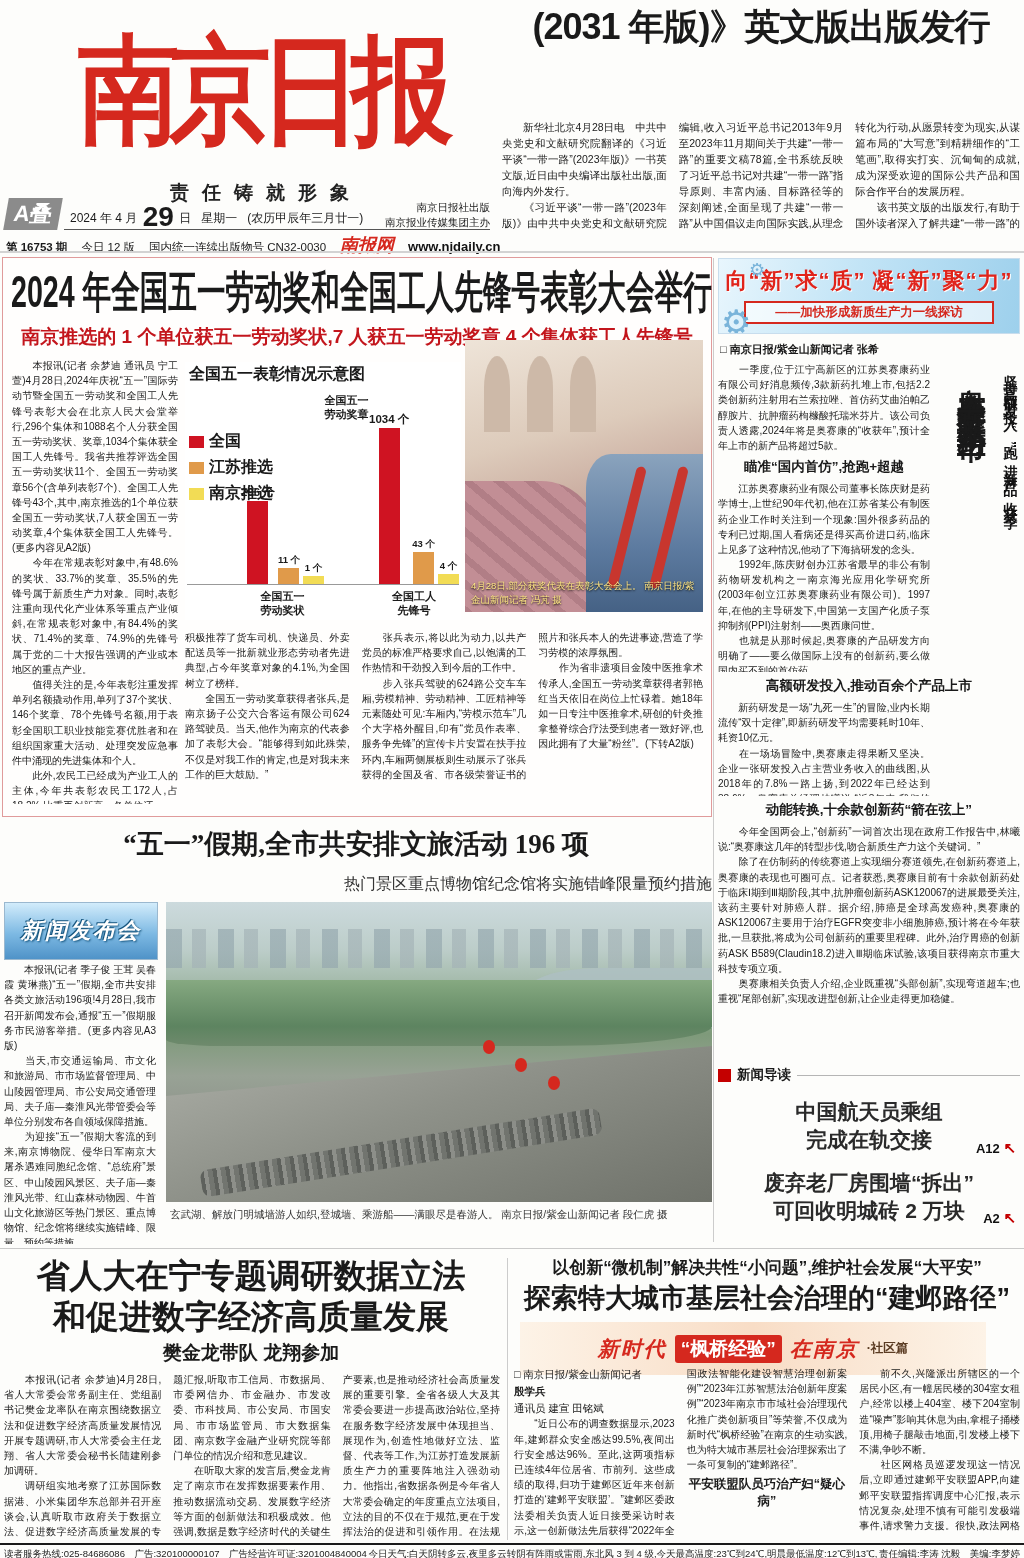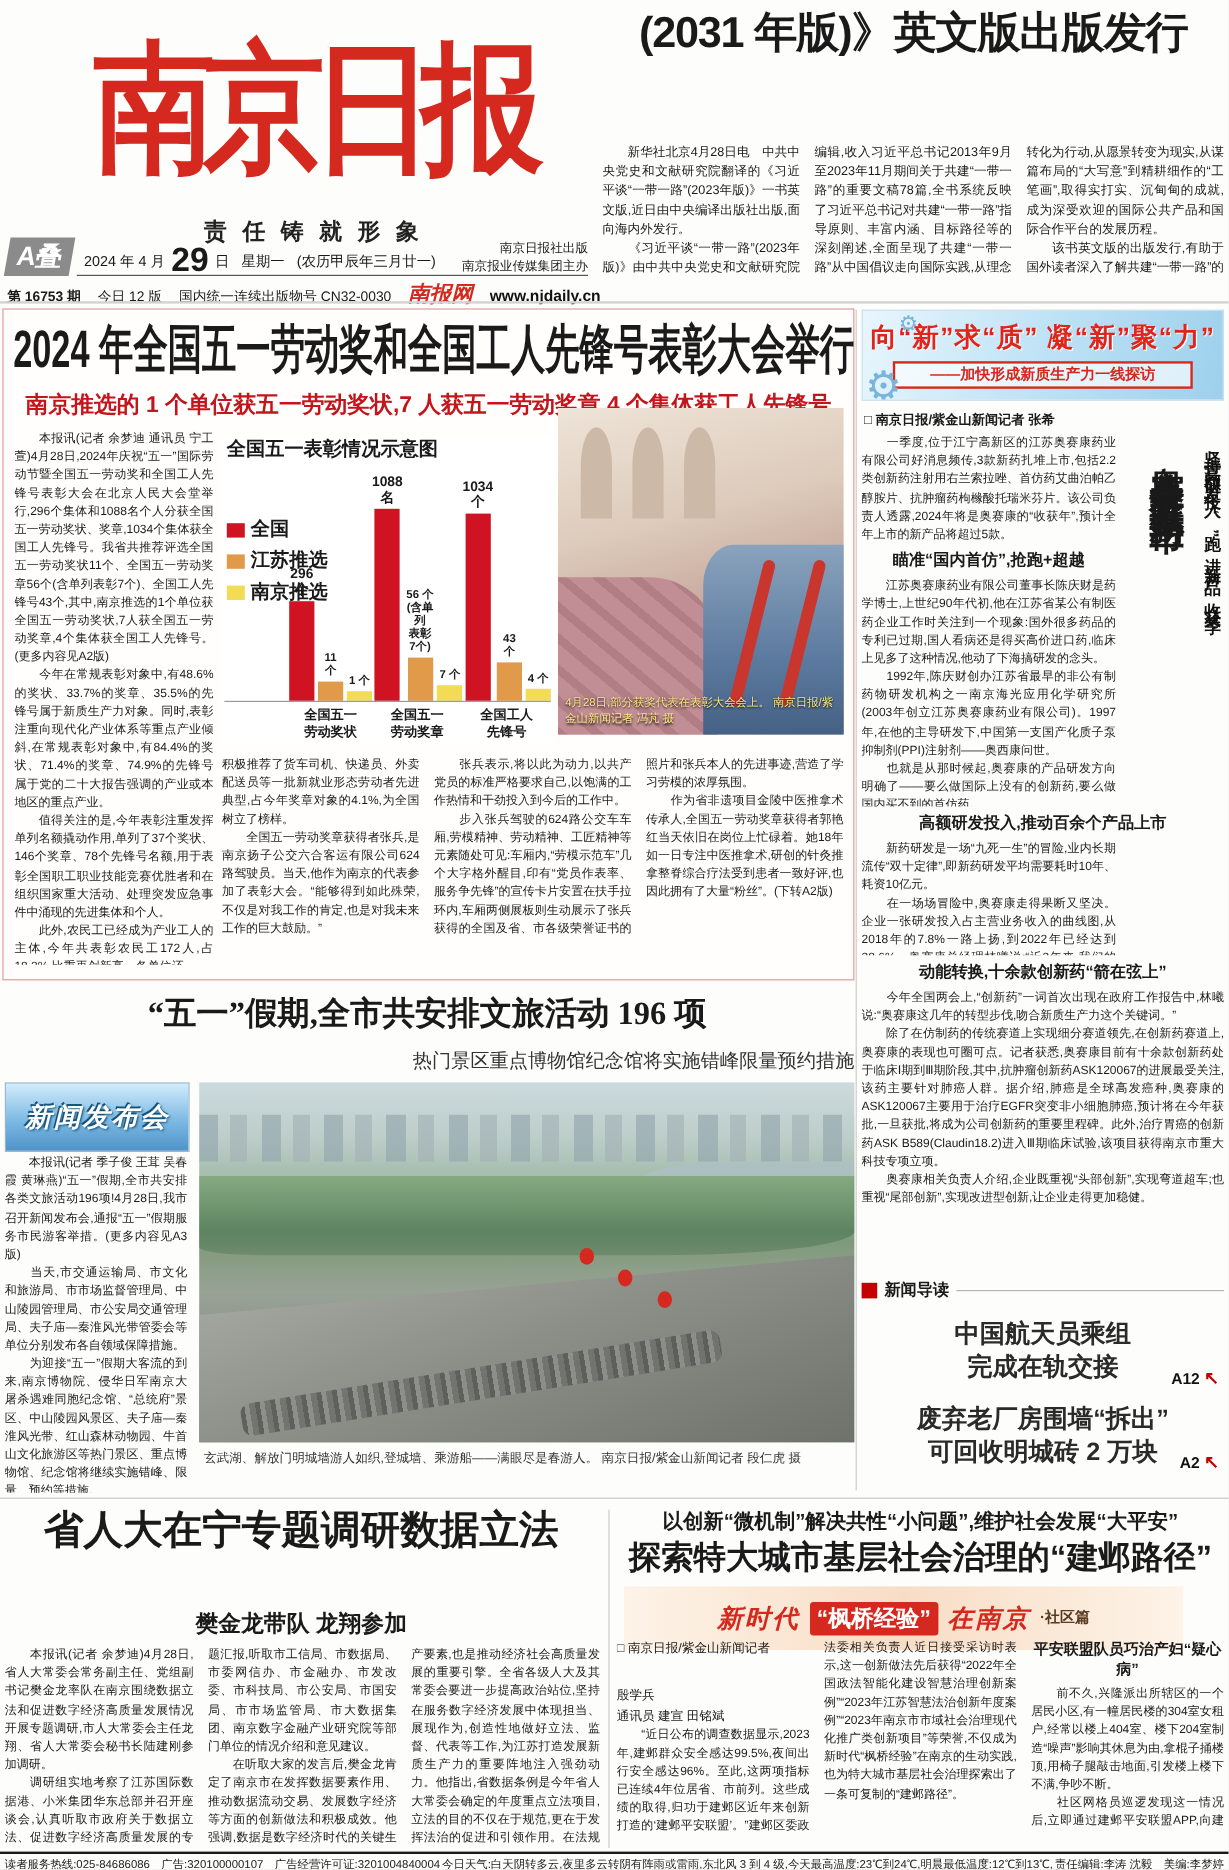--- a/index.html
+++ b/index.html
@@ -124,21 +124,21 @@
   #bl-body{left:4px;top:1372px;width:496px;height:168px;column-count:3;column-gap:12px;font-size:10px;overflow:hidden;}
   #br-kicker{left:514px;top:1256px;width:506px;text-align:center;font-size:17px;font-weight:700;}
   #br-headline{left:514px;top:1280px;width:506px;text-align:center;font-size:27px;font-weight:900;}
   #fq-banner{left:520px;top:1322px;width:466px;height:53px;display:flex;align-items:center;justify-content:center;gap:8px;
         background:linear-gradient(90deg,#fdf3e7,#f8ddc6 50%,#fdf3e7);}
   #fq-pre,#fq-post{font-size:21px;font-weight:900;font-style:italic;color:#d5281e;letter-spacing:2px;}
   #fq-mid{font-size:19px;font-weight:900;color:#fff;background:#d5281e;padding:1px 6px;border-radius:3px;text-align:center;}
   #fq-tag{font-size:12.5px;font-weight:700;color:#5a3b22;}
   #br-body{left:514px;top:1366px;width:506px;height:174px;column-count:3;column-gap:12px;font-size:10px;overflow:hidden;}
   .br-byline{font-size:10.5px;line-height:1.6;}
-  .br-byline .nm{font-weight:400;margin-top:22px;}
+  .br-byline .nm{font-weight:700;}
   #br-subhead{font-weight:900;font-size:12.5px;text-align:center;margin:4px 0;}
   
   #footer{left:0;top:1543px;width:1024px;border-top:2px solid #1a1a1a;padding-top:3px;display:flex;
         justify-content:space-between;font-size:9.5px;color:#222;box-sizing:border-box;padding-left:4px;padding-right:4px;}
 </style>
 </head>
 <body>
 
 <div id="page">
 
@@ -216,36 +216,20 @@
               </div>
               <div class="bar-col">
                 <div class="bar-label">1 个</div>
                 <div class="bar" style="background: rgb(242, 220, 85); height: 8px;"></div>
               </div>
             </div>
             <div class="bar-cat">全国五一
 劳动奖状</div>
           </div>
           <div class="bar-group">
-            <div class="bars-row">
-              <div class="bar-col">
-                <div class="bar-label main">1088 名</div>
-                <div class="bar" style="background: rgb(207, 19, 34); height: 160px;"></div>
-              </div>
-              <div class="bar-col">
-                <div class="bar-label">56 个
-(含单列
-表彰7个)</div>
-                <div class="bar" style="background: rgb(224, 154, 74); height: 36px;"></div>
-              </div>
-              <div class="bar-col">
-                <div class="bar-label">7 个</div>
-                <div class="bar" style="background: rgb(242, 220, 85); height: 13px;"></div>
-              </div>
-            </div>
             <div class="bar-cat">全国五一
 劳动奖章</div>
           </div>
           <div class="bar-group">
             <div class="bars-row">
               <div class="bar-col">
                 <div class="bar-label main">1034 个</div>
                 <div class="bar" style="background: rgb(207, 19, 34); height: 156px;"></div>
               </div>
               <div class="bar-col">
@@ -360,20 +344,21 @@
     </div>
     <div id="holiday-caption" class="abs">玄武湖、解放门明城墙游人如织,登城墙、乘游船——满眼尽是春游人。 南京日报/紫金山新闻记者 段仁虎 摄</div>
   </div>
 
   <div id="section-div" class="abs"></div>
   <div id="bl-col-div" class="abs"></div>
 
   <div>
     <div id="bl-headline" class="abs">
       <div>省人大在宁专题调研数据立法</div>
+      <div>和促进数字经济高质量发展</div>
     </div>
     <div id="bl-subhead" class="abs">樊金龙带队 龙翔参加</div>
     <div id="bl-body" class="abs prose">　　本报讯(记者 余梦迪)4月28日,省人大常委会常务副主任、党组副书记樊金龙率队在南京围绕数据立法和促进数字经济高质量发展情况开展专题调研,市人大常委会主任龙翔、省人大常委会秘书长陆建刚参加调研。
 　　调研组实地考察了江苏国际数据港、小米集团华东总部并召开座谈会,认真听取市政府关于数据立法、促进数字经济高质量发展的专题汇报,听取市工信局、市数据局、市委网信办、市金融办、市发改委、市科技局、市公安局、市国安局、市市场监管局、市大数据集团、南京数字金融产业研究院等部门单位的情况介绍和意见建议。
 　　在听取大家的发言后,樊金龙肯定了南京市在发挥数据要素作用、推动数据流动交易、发展数字经济等方面的创新做法和积极成效。他强调,数据是数字经济时代的关键生产要素,也是推动经济社会高质量发展的重要引擎。全省各级人大及其常委会要进一步提高政治站位,坚持在服务数字经济发展中体现担当、展现作为,创造性地做好立法、监督、代表等工作,为江苏打造发展新质生产力的重要阵地注入强劲动力。他指出,省数据条例是今年省人大常委会确定的年度重点立法项目,立法的目的不仅在于规范,更在于发挥法治的促进和引领作用。在法规制定过程中,要全面贯彻中央重大决策和省委部署要求,从江苏实际出发,准确把握数据要素发展规律和趋势,充分吸收各地创新实践的成熟做法,推动解决数据要素运行中存在的“卡点”“堵点”问题,更好激活数据要素潜能,切实释放数据要素活力,为加快数字经济强省建设提供有力法治保障。
 　　市委常委、常务副市长霍慧萍,副市长吴炜,市人大常委会秘书长方中友陪同调研。</div>
   </div>
 
   <div>
     <div id="br-kicker" class="abs">以创新“微机制”解决共性“小问题”,维护社会发展“大平安”</div>

